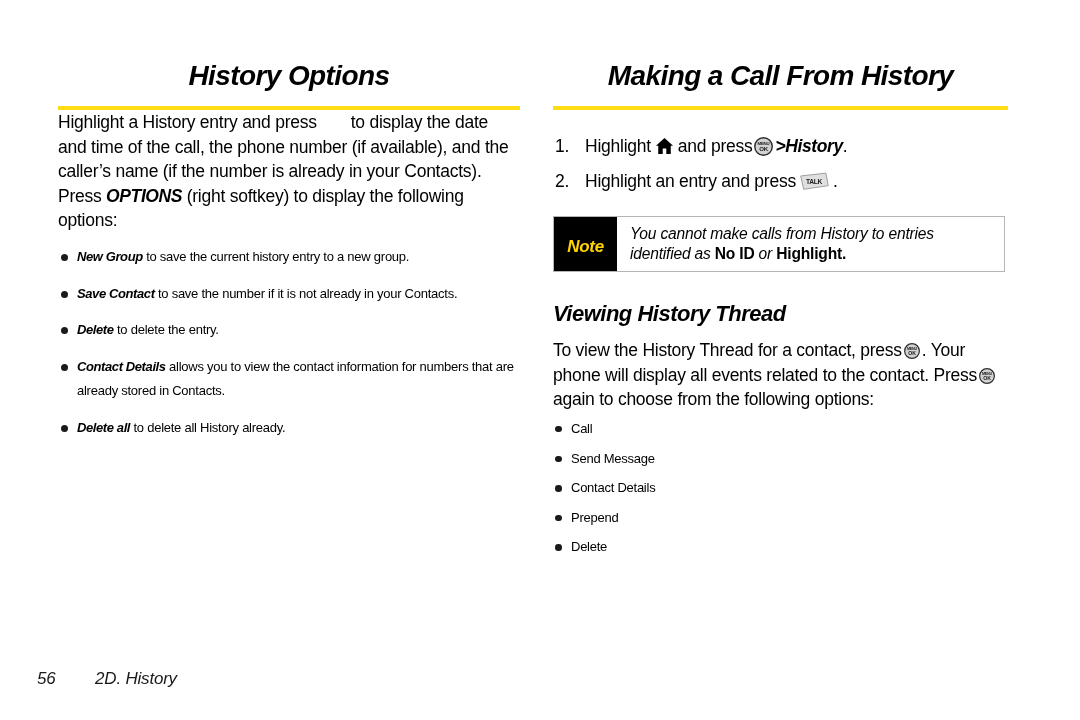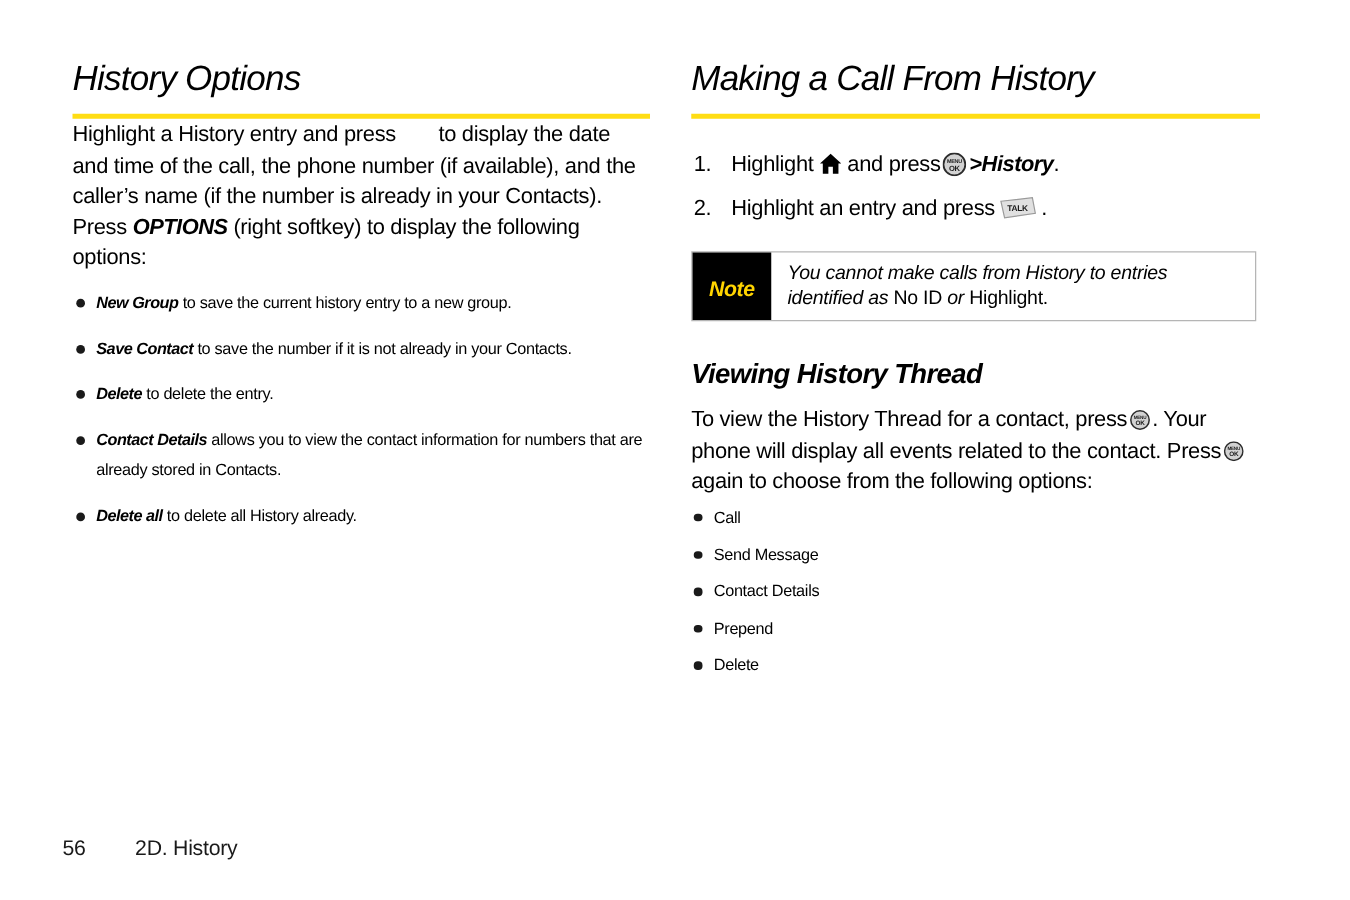--- a/index.html
+++ b/index.html
@@ -28,25 +28,26 @@
     position: absolute;
     top: 46px;
   }
   .col-left  { left: 58px;  width: 462px; }
   .col-right { left: 553px; width: 455px; }
 
   
   .section-title {
     font-size: 28px;
     font-style: italic;
-    font-weight: 400;
+    font-weight: 700;
     letter-spacing: -0.6px;
     line-height: 34px;
-    margin: 0;
+    margin: 13px;
     white-space: nowrap;
+    text-align: center;
   }
   .title-rule {
     height: 4px;
     background: #ffdd14;
     margin-top: 11px;
   }
 
   
   .body-text {
     font-size: 17.5px;
@@ -60,21 +61,21 @@
     display: inline-block;
     width: 34px;
   }
 
   em.term {
     font-style: italic;
     font-weight: 700;
     letter-spacing: -0.4px;
   }
   span.bold {
-    font-weight: 400;
+    font-weight: 700;
     font-style: normal;
   }
 
   
   ul.bullets {
     list-style: none;
     margin: 0;
     padding: 0;
   }
   ul.bullets > li {
@@ -202,22 +203,23 @@
     font-weight: 700;
     letter-spacing: -0.5px;
     margin: 28px 0 0 0;
     line-height: 28px;
   }
   .subsection-body { margin-top: 10px; }
 
   
   .footer {
     position: absolute;
-    left: 50px;
+    left: 37px;
     bottom: 31px;
+    font-style: italic;
     font-size: 17px;
     letter-spacing: -0.2px;
     color: #1a1a1a;
   }
   .footer .page-num { margin-right: 35px; }
 </style>
 </head>
 <body>
 
 <div class="page">

